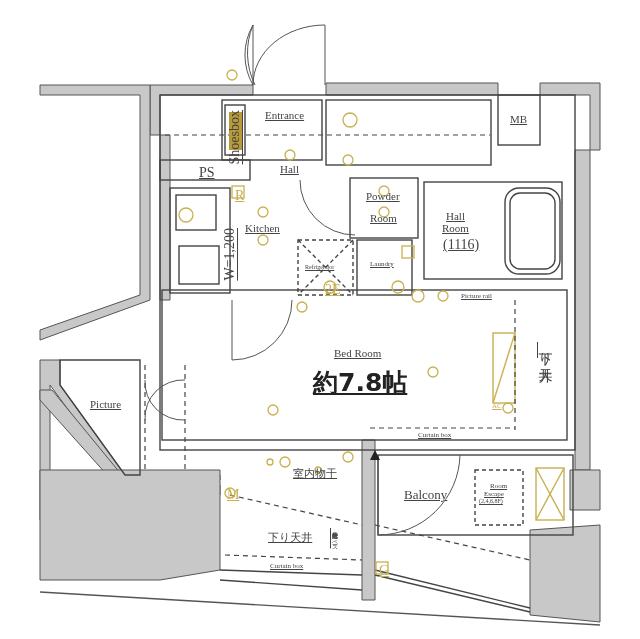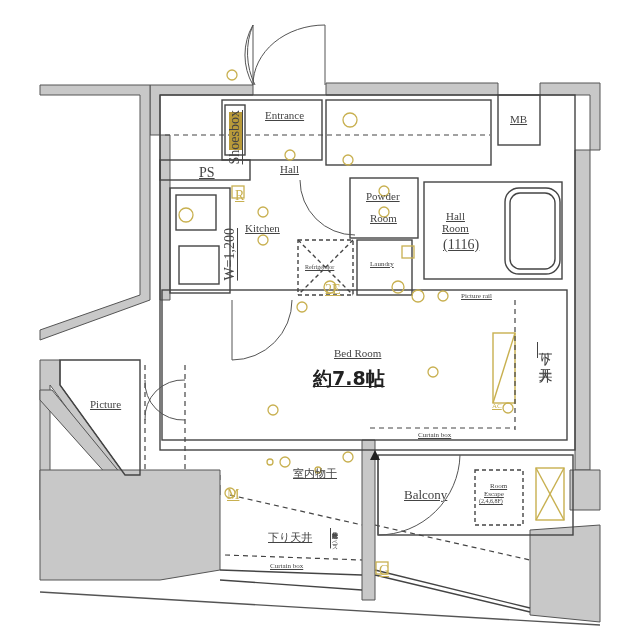--- a/index.html
+++ b/index.html
@@ -2,21 +2,21 @@
 <html><head>
 <meta charset="utf-8">
 <style>
   html, body { margin:0; padding:0; background:#ffffff; }
   body { width:640px; height:639px; position:relative; overflow:hidden; font-family:"Liberation Serif", serif; color:#333; }
   svg { position:absolute; left:0; top:0; }
   .lbl { position:absolute; font-family:"Liberation Serif", serif; color:#444; white-space:nowrap;text-decoration:underline; }
   .sm { font-size:14px; }
   .md { font-size:11px; }
   .lg { font-size:13px; }
-  .xl { font-size:19px; font-family:"DejaVu Sans", sans-serif; color:#222; font-weight:bold;text-align:center; }
+  .xl { font-size:25px; font-family:"DejaVu Sans", sans-serif; color:#222; font-weight:bold;text-align:center; }
   .vert { writing-mode:vertical-rl; }
 </style>
 </head>
 <body>
 
 <svg width="640" height="639" viewBox="0 0 640 639">
 
   <g fill="#c8c8c8" stroke="#555" stroke-width="1">
 
     <polygon points="150,85 253,85 253,95 160,95 160,135 150,135"></polygon>

